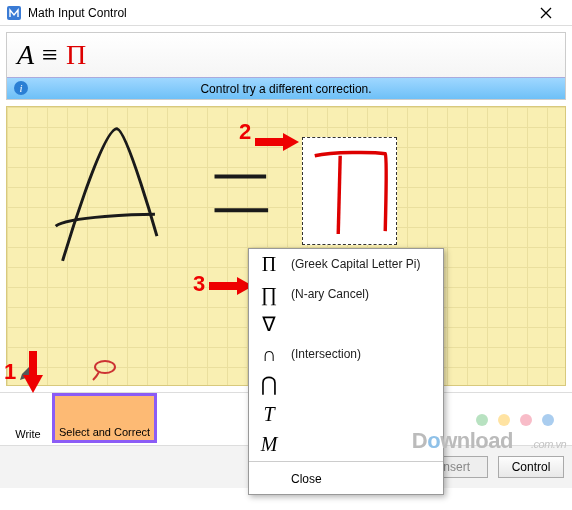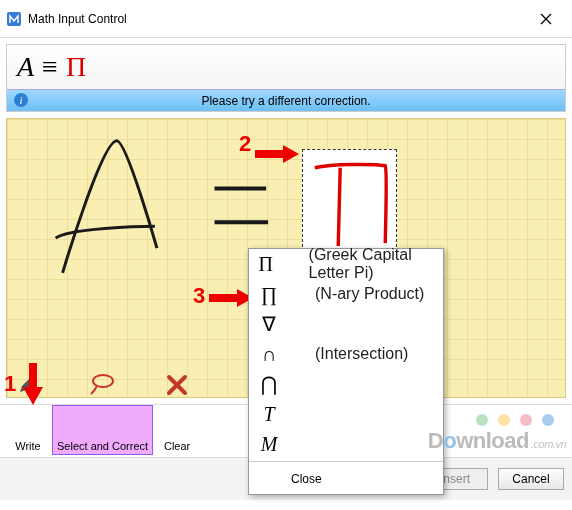--- a/index.html
+++ b/index.html
@@ -10,21 +10,21 @@
     background: #fff;
     width: 572px;
     height: 510px;
     overflow: hidden;
     position: relative;
   }
   
   .titlebar {
     display: flex;
     align-items: center;
-    height: 38px;
+    height: 26px;
     padding: 0 6px;
     border-bottom: 1px solid #ddd;
     background: #fff;
   }
   .titlebar .appicon {
     width: 16px; height: 16px; margin-right: 6px;
     display: flex; align-items: center; justify-content: center;
   }
   .titlebar .title { flex: 1; color: #000; }
   .titlebar .close {
@@ -117,22 +117,22 @@
     display: flex; flex-direction: column;
     align-items: center; justify-content: flex-end;
     min-width: 44px;
     height: 50px;
     padding: 2px 4px;
     border: 1px solid transparent;
     cursor: pointer;
   }
   .tool.wide { min-width: 90px; }
   .tool.selected {
-    border: 1px solid #8b5cf6;
-    background: #f0abfc;
+    border: 3px solid #8b5cf6;
+    background: #fdba74;
   }
   .tool .ticon { height: 26px; display:flex; align-items:center; }
   .tool .tlabel { font-size: 11px; margin-top: 44px; }
   
   .bottombar {
     display: flex;
     justify-content: flex-end;
     align-items: center;
     gap: 10px;
     padding: 10px 8px;
@@ -167,42 +167,42 @@
     gap: 10px;
     cursor: pointer;
   }
   .popup .symcol {
     width: 24px; text-align: center;
     font-family: "Cambria Math","Times New Roman",serif;
     font-size: 20px;
     font-style: italic;
   }
   .popup .symcol.up { font-style: normal; }
-  .popup .desc { font-size: 16px; color:#222;margin-left:24px; }
+  .popup .desc { font-size: 12px; color:#222; }
   .popup .divider { height:1px; background:#ccc; margin:2px 0; }
   .popup .close-row {
     height: 30px; display:flex; align-items:center;
     padding-left: 42px;
     cursor: pointer;
   }
   
   .watermark {
     position:absolute;
     right: 6px; bottom: 56px;
     font-family: Arial, sans-serif;
     font-size: 22px;
     font-weight: bold;
     letter-spacing: -0.5px;
     color: #ccc;
     z-index: 30;
     pointer-events: none;
   }
   .watermark .d { color:#bbb; }
   .watermark .blue { color:#8fc1e8; }
-  .watermark .tail { font-size:11px; font-style:italic; color:#c4c4c4; font-weight:normal; margin-left:2px;}
+  .watermark .tail { font-size:11px; font-style:italic; color:#c4c4c4; font-weight:normal; margin-left:18px;}
   .dots {
     position:absolute; right: 18px; bottom: 84px;
     display:flex; gap:10px; z-index:30; pointer-events:none;
   }
   .dots span { width:12px; height:12px; border-radius:50%; display:block; opacity:.7; }
 </style>
 </head>
 <body>
 
 <div class="titlebar">
@@ -226,21 +226,21 @@
     <span class="eq">≡</span>
     <span class="pi">Π</span>
   </div>
   <div class="statusbar">
     <span class="info-icon">
       <svg viewBox="0 0 16 16">
           <circle cx="8" cy="8" r="7" fill="#2b7fd4"></circle>
           <text x="8" y="12" font-size="11" text-anchor="middle" fill="#fff" font-family="Georgia" font-style="italic">i</text>
         </svg>
     </span>
-    <span>Please try a different correction.</span>
+    <span>Control try a different correction.</span>
   </div>
 </div>
 
 <div class="canvas-wrap">
   <svg class="ink" viewBox="0 0 560 280">
 
     <path d="M55 155 C55 155 95 20 110 22 C120 24 150 130 150 130" stroke="#1a1a1a" stroke-width="3" fill="none"></path>
     <path d="M48 120 C60 110 135 108 148 108" stroke="#1a1a1a" stroke-width="3" fill="none"></path>
 
     <path d="M208 70 L260 70" stroke="#1a1a1a" stroke-width="4" fill="none"></path>
@@ -292,47 +292,39 @@
   </div>
   <div class="tool wide selected">
     <span class="ticon">
       <svg width="28" height="24" viewBox="0 0 28 24">
           <ellipse cx="14" cy="9" rx="10" ry="6" fill="none" stroke="#c33" stroke-width="2"></ellipse>
           <path d="M8 14 C6 18 4 20 2 22" stroke="#c33" stroke-width="2" fill="none"></path>
         </svg>
     </span>
     <span class="tlabel">Select and Correct</span>
   </div>
-  <div class="tool">
-    <span class="ticon">
-      <svg width="22" height="22" viewBox="0 0 22 22">
-          <path d="M3 3 L19 19 M19 3 L3 19" stroke="#c0392b" stroke-width="4" stroke-linecap="round"></path>
-        </svg>
-    </span>
-    <span class="tlabel">Clear</span>
-  </div>
 </div>
 
 <div class="bottombar">
   <div class="btn disabled">
     <span>Insert</span>
   </div>
   <div class="btn">
-    <span>Cancel</span>
+    <span>Control</span>
   </div>
 </div>
 
 <div class="popup">
   <div class="item">
     <span class="symcol up">Π</span>
     <span class="desc">(Greek Capital Letter Pi)</span>
   </div>
   <div class="item">
     <span class="symcol up">∏</span>
-    <span class="desc">(N-ary Product)</span>
+    <span class="desc">(N-ary Cancel)</span>
   </div>
   <div class="item">
     <span class="symcol up">∇</span>
     <span class="desc"></span>
   </div>
   <div class="item">
     <span class="symcol up">∩</span>
     <span class="desc">(Intersection)</span>
   </div>
   <div class="item">

